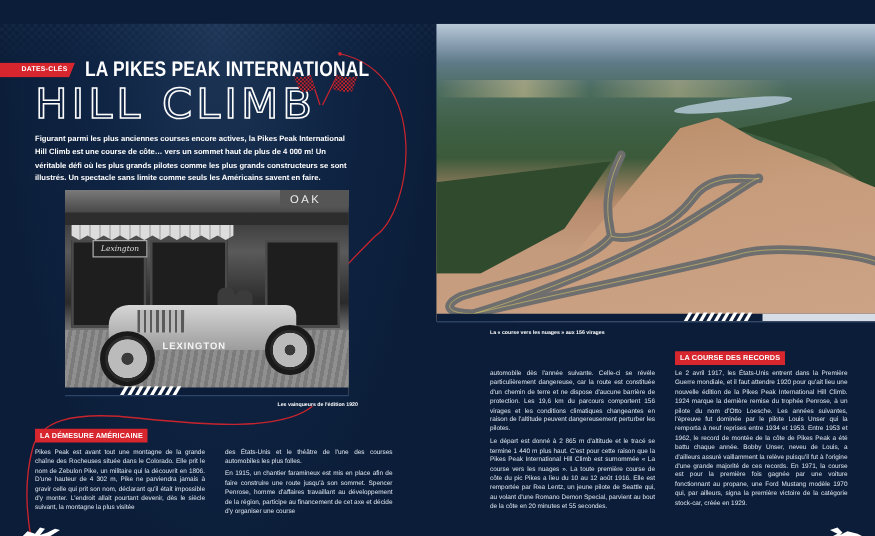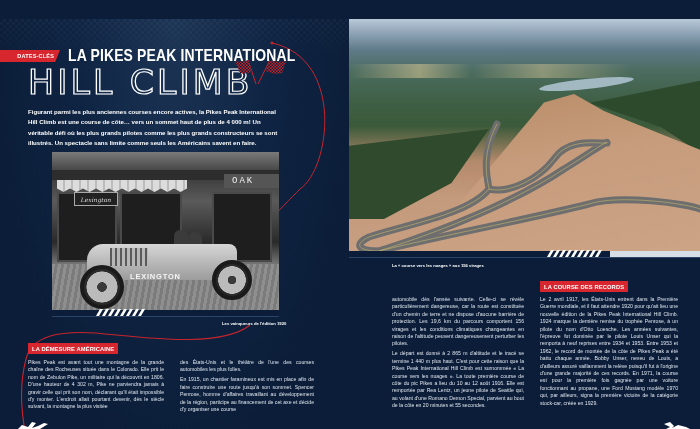--- a/index.html
+++ b/index.html
@@ -51,21 +51,21 @@
 
   .photo-car {
     position: absolute; left: 52px; top: 133px; width: 227px; height: 164px;
     background: linear-gradient(180deg, #7a7a7a 0%, #3a3a3a 14%, #5a5a5a 30%, #2a2a2a 55%, #8a8a8a 72%, #6e6e6e 100%);
     overflow: hidden;
   }
   .photo-car .shopfront { position: absolute; left: 0; top: 18px; width: 227px; height: 10px; background: #2d2d2d; }
   .photo-car .awning { position: absolute; left: 5px; top: 28px; width: 130px; height: 12px; background: repeating-linear-gradient(90deg, #dcdcdc 0 6px, #bcbcbc 6px 8px); clip-path: polygon(0 0,100% 0,100% 70%,95% 100%,90% 70%,85% 100%,80% 70%,75% 100%,70% 70%,65% 100%,60% 70%,55% 100%,50% 70%,45% 100%,40% 70%,35% 100%,30% 70%,25% 100%,20% 70%,15% 100%,10% 70%,5% 100%,0 70%); }
   .photo-car .window { position: absolute; top: 40px; height: 70px; background: #1e1e1e; border: 2px solid #4a4a4a; }
   .photo-car .sign-lex { position: absolute; left: 22px; top: 40px; width: 44px; height: 14px; background: #222; border: 1px solid #aaa; color: #ddd; font-family: "DejaVu Serif", serif; font-style: italic; font-size: 6px; display:flex; align-items:center; justify-content:center; }
-  .photo-car .sign-oak { position: absolute; left: 172px; top: 22px; width: 55px; height: 14px; background: #555; color: #eee; font-size: 9px; font-family: Liberation Mono, monospace; letter-spacing: 2px; display:flex; align-items:center; padding-left:8px; }
+  .photo-car .sign-oak { position: absolute; left: 172px; top: 0; width: 55px; height: 14px; background: #555; color: #eee; font-size: 9px; font-family: Liberation Sans, sans-serif; letter-spacing: 2px; display:flex; align-items:center; padding-left:8px; }
   .photo-car .street { position: absolute; left: 0; top: 112px; width: 227px; height: 52px; background: repeating-linear-gradient(100deg, #8f8f8f 0 3px, #7b7b7b 3px 6px); }
   .photo-car .car-body { position: absolute; left: 35px; top: 92px; width: 150px; height: 36px; background: linear-gradient(180deg, #d6d6d6, #9c9c9c); border-radius: 16px 8px 6px 10px; }
   .photo-car .car-grille { position: absolute; left: 58px; top: 96px; width: 38px; height: 18px; background: repeating-linear-gradient(90deg, #5a5a5a 0 2px, #b8b8b8 2px 5px); }
   .photo-car .car-name { position: absolute; left: 78px; top: 120px; color: #f5f5f5; font-weight: bold; font-size: 7.5px; letter-spacing: 0.8px; }
   .photo-car .wheel { position: absolute; width: 44px; height: 44px; border-radius: 50%; border: 4px solid #1a1a1a; background: radial-gradient(circle, #3a3a3a 0 18%, #bbb 20% 60%, #2a2a2a 62%); }
   .photo-car .driver { position: absolute; width: 14px; height: 28px; background: #3b3b3b; border-radius: 6px 6px 2px 2px; }
   .photo-car .stripe-bar { position: absolute; left: 0; bottom: 0; width: 227px; height: 6px; background: #0b1d38; }
   .stripes { position: absolute; display: flex; gap: 3px; }
   .stripes span { display: block; width: 3px; height: 7px; background: #ffffff; transform: skewX(-30deg); }
   .caption-left { position: absolute; left: 222px; top: 302px; font-size: 4.2px; font-weight: bold; color: #ffffff; white-space: nowrap; }

